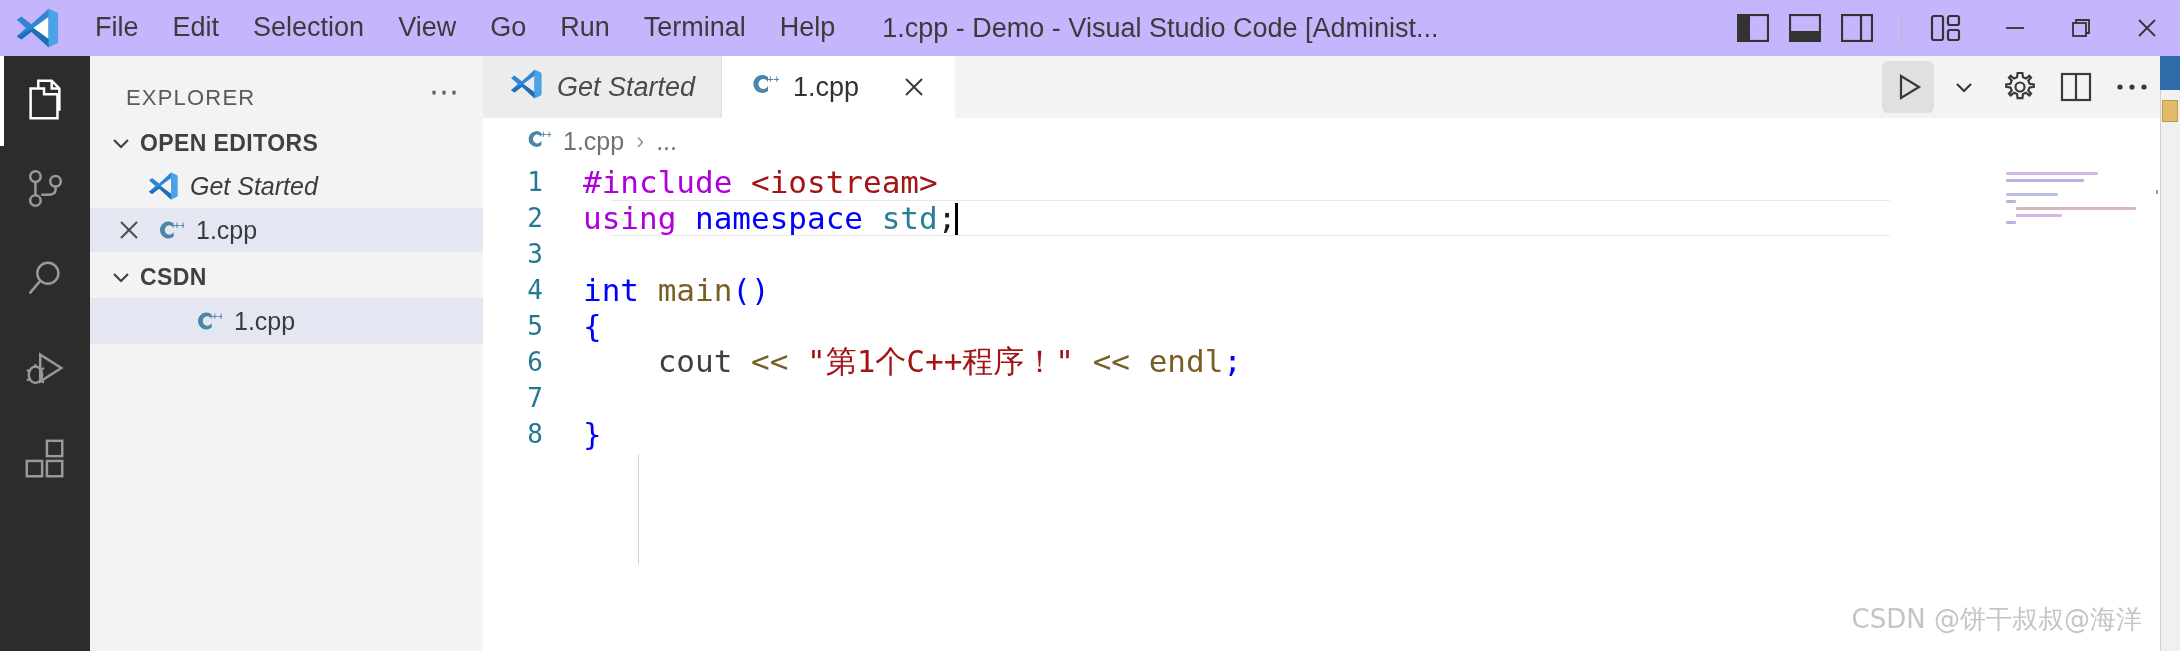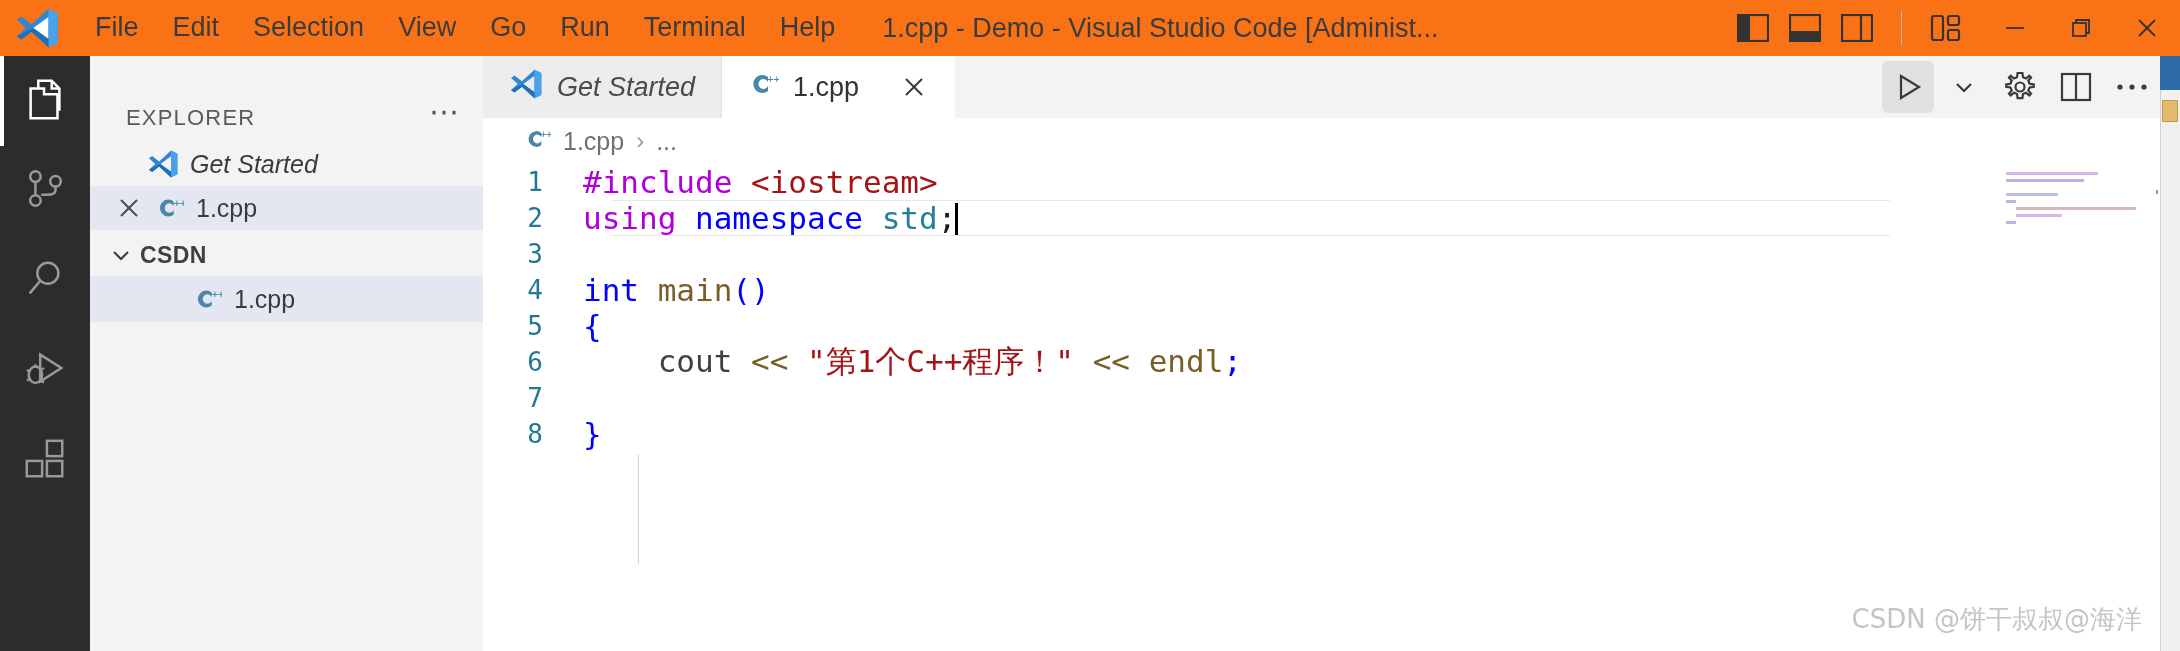--- a/index.html
+++ b/index.html
@@ -7,21 +7,21 @@
     width: 2180px; height: 651px;
     overflow: hidden;
     background: #ffffff;
     font-family: "Liberation Sans", sans-serif;
   }
   #app { position: relative; width: 2180px; height: 651px; background: #f3f3f3; }
 
   
   .titlebar {
     position: absolute; left: 0; top: 0; width: 2180px; height: 56px;
-    background: #f97316;
+    background: #c4b5fd;
     display: flex; align-items: center;
     user-select: none;
   }
   .vscode-logo { width: 46px; height: 46px; margin-left: 14px; margin-right: 18px; flex: none; }
   .menu { display: flex; align-items: center; }
   .menu-item {
     font-size: 27px; color: #3b3b3b; padding: 4px 17px; white-space: nowrap;
     line-height: 1.1;
   }
   .window-title {
@@ -49,21 +49,21 @@
   .act-item.active::before {
     content: ""; position: absolute; left: 0; top: 0; width: 4px; height: 90px; background: #ffffff;
   }
 
   
   .sidebar {
     position: absolute; left: 90px; top: 56px; width: 393px; height: 595px;
     background: #f3f3f3;
   }
   .sb-header {
-    height: 66px; display: flex; align-items: center; padding: 18px 22px 0 36px; margin-top: 20px;
+    height: 66px; display: flex; align-items: center; padding: 18px 22px 0 36px;
   }
   .sb-title { font-size: 22px; letter-spacing: 1.2px; color: #5a5a5a; }
   .sb-actions { margin-left: auto; color: #5a5a5a; font-size: 30px; line-height: 0.6;
                 letter-spacing: 2px; padding-bottom: 12px; }
   .section-head {
     height: 42px; display: flex; align-items: center; padding-left: 18px;
   }
   .chev { width: 26px; height: 26px; margin-right: 6px; flex: none; }
   .section-label { font-size: 23px; font-weight: bold; color: #404040; letter-spacing: 0.4px; }
   .oe-row {
@@ -281,20 +281,28 @@
       </span>
     </div>
   </div>
 
   <div class="sidebar">
     <div class="sb-header">
       <span class="sb-title">EXPLORER</span>
       <span class="sb-actions">⋯</span>
     </div>
 
+    <div class="section-head">
+      <span class="chev">
+        <svg width="26" height="26" viewBox="0 0 26 26">
+            <path d="M6 10 L13 17 L20 10" fill="none" stroke="#404040" stroke-width="2.2"></path>
+          </svg>
+      </span>
+      <span class="section-label">OPEN EDITORS</span>
+    </div>
 
     <div class="oe-row">
       <span class="file-icon">
         <svg viewBox="0 0 100 100" width="32" height="32">
           <path d="M75 8 L95 18 L95 82 L75 92 L38 58 L16 75 L6 68 L26 50 L6 32 L16 25 L38 42 Z" fill="#2f87d4"></path>
           <path d="M75 26 L75 74 L42 50 Z" fill="#f3f3f3"></path>
           <path d="M75 8 L95 18 L95 82 L75 92 Z" fill="#4aa3e8"></path>
           <path d="M6 68 L16 75 L38 58 L75 92 L75 74 L42 50 Z" fill="#1f6fb8"></path>
         </svg>
       </span>

